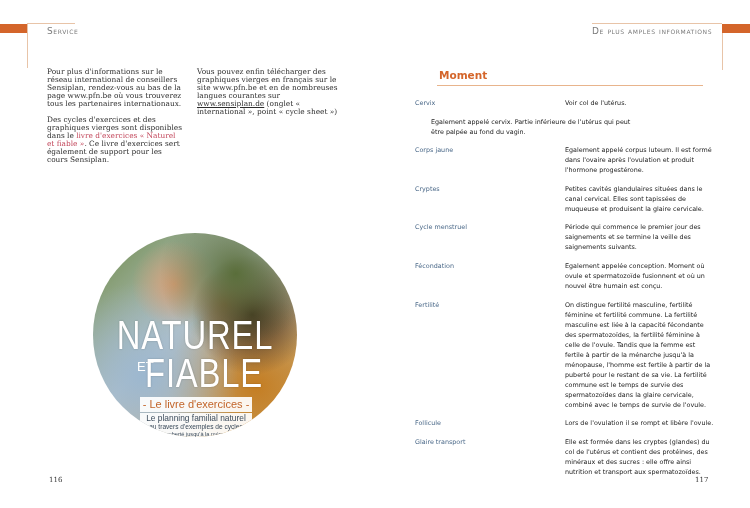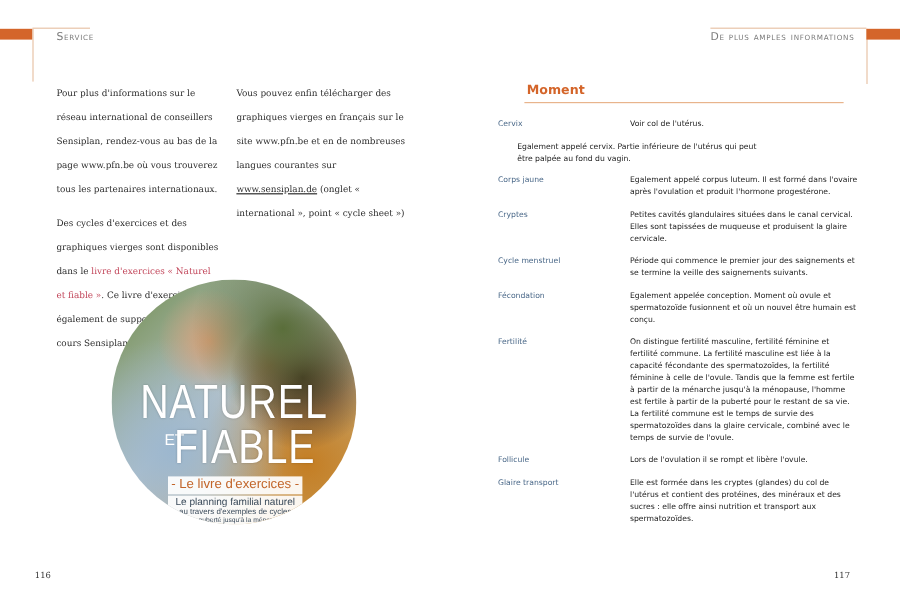--- a/index.html
+++ b/index.html
@@ -14,21 +14,21 @@
   
   .orange-bar { position: absolute; background: #d4652a; height: 9px; top: 24px; }
   .rule-h { position: absolute; height: 1px; background: #e8c4a8; top: 23px; }
   .rule-v { position: absolute; width: 1px; background: #e8c4a8; }
   .running-head {
     position: absolute; top: 26px; font-family: "DejaVu Sans", sans-serif;
     font-variant: small-caps; font-size: 9px; letter-spacing: 0.6px; color: #7a7a7a;
   }
 
   
-  .col { position: absolute; font-size: 7.4px; line-height: 20px; color: #2d2d2d; }
+  .col { position: absolute; font-size: 7.4px; line-height: 8px; color: #2d2d2d; }
   .col p { margin: 0 0 8px 0; }
   .link-red { color: #c2465a; }
   .underline { text-decoration: underline; }
 
   
   .cover {
     position: absolute; left: 93px; top: 233px; width: 204px; height: 204px; border-radius: 50%;
     overflow: hidden;
     background:
       radial-gradient(circle at 70% 20%, #5a6e3a 0%, rgba(90,110,58,0) 35%),
@@ -59,21 +59,21 @@
   .cover-sub .s2 { font-size: 6.6px; line-height: 8px; display: block; }
   .cover-sub .s3 { font-size: 5.6px; line-height: 7px; display: block; }
 
   
   .lex-title {
     position: absolute; left: 64px; top: 69px; font-family: "DejaVu Sans", sans-serif;
     font-size: 10.5px; color: #d4652a; font-weight: bold;
   }
   .lex-rule { position: absolute; left: 62px; top: 85px; width: 266px; height: 1px; background: #e8b48c; }
   .lex-list { position: absolute; left: 40px; top: 98px; width: 300px; font-family: "DejaVu Sans", sans-serif; }
-  .lex-row { display: flex; margin-bottom: 8.6px; }
+  .lex-row { display: flex; margin-bottom: 8.6px; gap: 40px; }
   .lex-term { width: 94px; flex: none; font-size: 6.4px; color: #4a6888; line-height: 10px; }
   .lex-def { width: 206px; font-size: 6.4px; color: #222; line-height: 10px; margin-left: 16px; }
 
   .folio { position: absolute; top: 476px; font-size: 7px; color: #333; }
 </style>
 </head>
 <body>
 
 <div class="page page-left">
   <div class="orange-bar" style="left:0;width:27px;"></div>
@@ -95,21 +95,21 @@
     <div class="cover-et">ET</div>
     <div class="cover-title cover-t2">FIABLE</div>
     <div class="cover-band">- Le livre d'exercices -</div>
     <div class="cover-sub">
       <span class="s1">Le planning familial naturel</span>
       <span class="s2">au travers d'exemples de cycles</span>
       <span class="s3">de la puberté jusqu'à la ménopause</span>
     </div>
   </div>
 
-  <div class="folio" style="left:29px;">116</div>
+  <div class="folio" style="left:49px;">116</div>
 </div>
 
 <div class="page page-right">
   <div class="rule-h" style="left:217px;width:130px;"></div>
   <div class="rule-v" style="left:347px;top:24px;height:46px;"></div>
   <div class="orange-bar" style="left:347px;width:28px;"></div>
   <div class="running-head" style="left:217px;">De plus amples informations</div>
 
   <div class="lex-title">Moment</div>
   <div class="lex-rule"></div>

